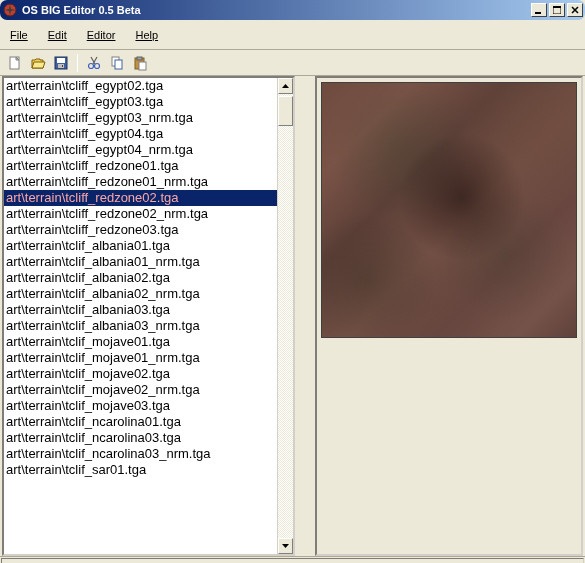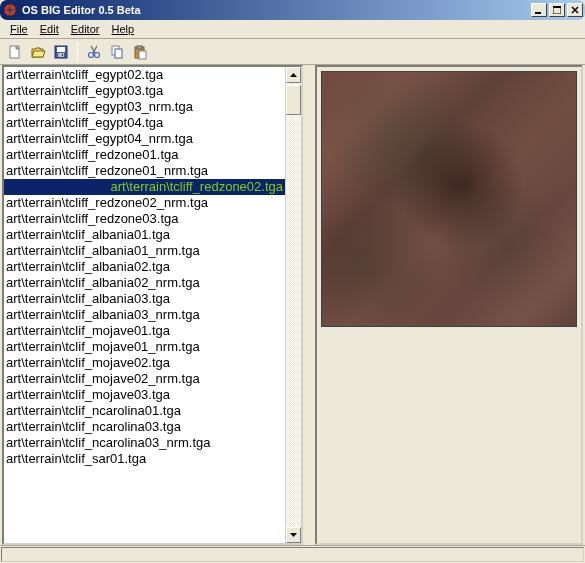--- a/index.html
+++ b/index.html
@@ -2,31 +2,31 @@
 <html><head>
 <meta charset="utf-8">
 <style>
   * { box-sizing: border-box; margin: 0; padding: 0; }
   body { font-family: Tahoma, sans-serif; font-size: 11px; background: #ece9d8; width: 585px; height: 563px; overflow: hidden; }
   .titlebar { background: linear-gradient(to right, #0a246a, #a6caf0); height: 20px; display: flex; align-items: center; padding: 0 2px; color: #fff; border-radius: 7px; }
   .titlebar .appicon { width: 16px; height: 16px; margin-right: 4px; display: flex; align-items: center; justify-content: center; }
   .titlebar .title { font-weight: bold; font-size: 11px; flex: 1; }
   .titlebar .winbtns { display: flex; gap: 2px; }
   .titlebar .winbtn { width: 16px; height: 14px; background: #ece9d8; border: 1px solid #fff; border-right-color: #404040; border-bottom-color: #404040; display: flex; align-items: center; justify-content: center; cursor: default; }
-  .menubar { background: #ece9d8; height: 19px; display: flex; align-items: center; padding: 0 4px; gap: 0; border-bottom: 1px solid #aca899; }
+  .menubar { background: #ece9d8; height: 30px; display: flex; align-items: center; padding: 0 4px; gap: 8px; border-bottom: 1px solid #aca899; }
   .menubar .menuitem { padding: 2px 6px; cursor: default; }
   .menubar .menuitem span { text-decoration: underline; text-decoration-color: #000; }
   .toolbar { background: #ece9d8; height: 26px; display: flex; align-items: center; padding: 2px 4px; gap: 1px; border-bottom: 1px solid #aca899; }
   .toolbar .tbtn { width: 22px; height: 22px; border: 1px solid transparent; display: flex; align-items: center; justify-content: center; cursor: default; }
   .toolbar .sep { width: 1px; height: 18px; background: #aca899; margin: 0 4px; border-right: 1px solid #fff; }
-  .content { display: flex; height: 480px; padding: 0 2px; gap: 12px; }
+  .content { display: flex; height: 480px; padding: 0 2px; gap: 20px; }
   .listpanel { width: 306px; background: #fff; border: 2px inset #d4d0c8; position: relative; display: flex; }
   .listitems { flex: 1; overflow: hidden; }
   .listitem { padding: 0 2px; font-size: 13px; font-family: Arial, sans-serif; line-height: 16px; white-space: nowrap; cursor: default; }
-  .listitem.selected { background: #0a246a; color: #84cc16; text-align: right; }
+  .listitem.selected { background: #0a246a; color: #fca5a5; }
   .scrollbar { width: 16px; background: #ece9d8; border-left: 1px solid #d4d0c8; display: flex; flex-direction: column; }
   .scrollbtn { height: 16px; background: #ece9d8; border: 1px solid #fff; border-right-color: #808080; border-bottom-color: #808080; display: flex; align-items: center; justify-content: center; }
   .scrolltrack { flex: 1; background: repeating-conic-gradient(#ece9d8 0% 25%, #fff 0% 50%) 0/2px 2px; position: relative; }
   .scrollthumb { position: absolute; top: 2px; left: 0; right: 0; height: 30px; background: #ece9d8; border: 1px solid #fff; border-right-color: #808080; border-bottom-color: #808080; }
   .preview { flex: 1; background: #ece9d8; border: 2px inset #d4d0c8; padding: 4px; }
   .previewimg { width: 256px; height: 256px; background: 
     radial-gradient(circle at 30% 25%, rgba(95,120,105,0.55) 0%, transparent 28%),
     radial-gradient(circle at 72% 68%, rgba(90,110,95,0.45) 0%, transparent 26%),
     radial-gradient(circle at 55% 45%, rgba(70,55,50,0.6) 0%, transparent 32%),
     radial-gradient(circle at 18% 78%, rgba(75,85,75,0.45) 0%, transparent 24%),

